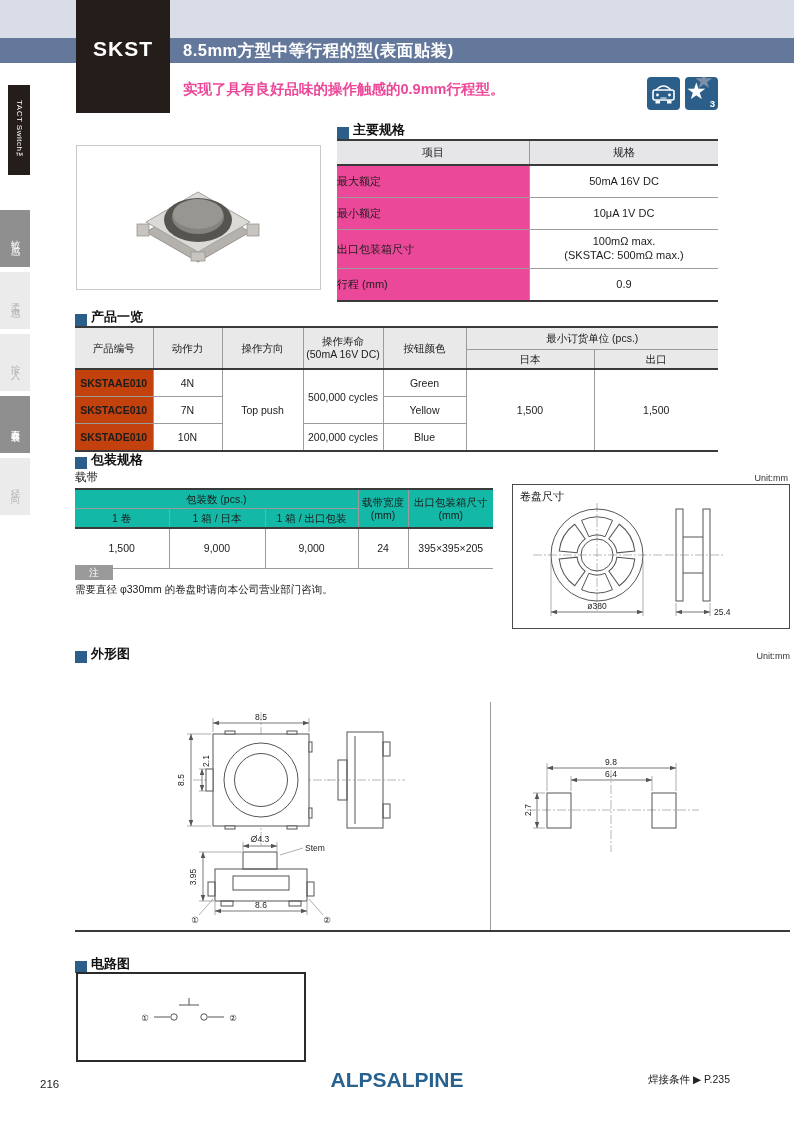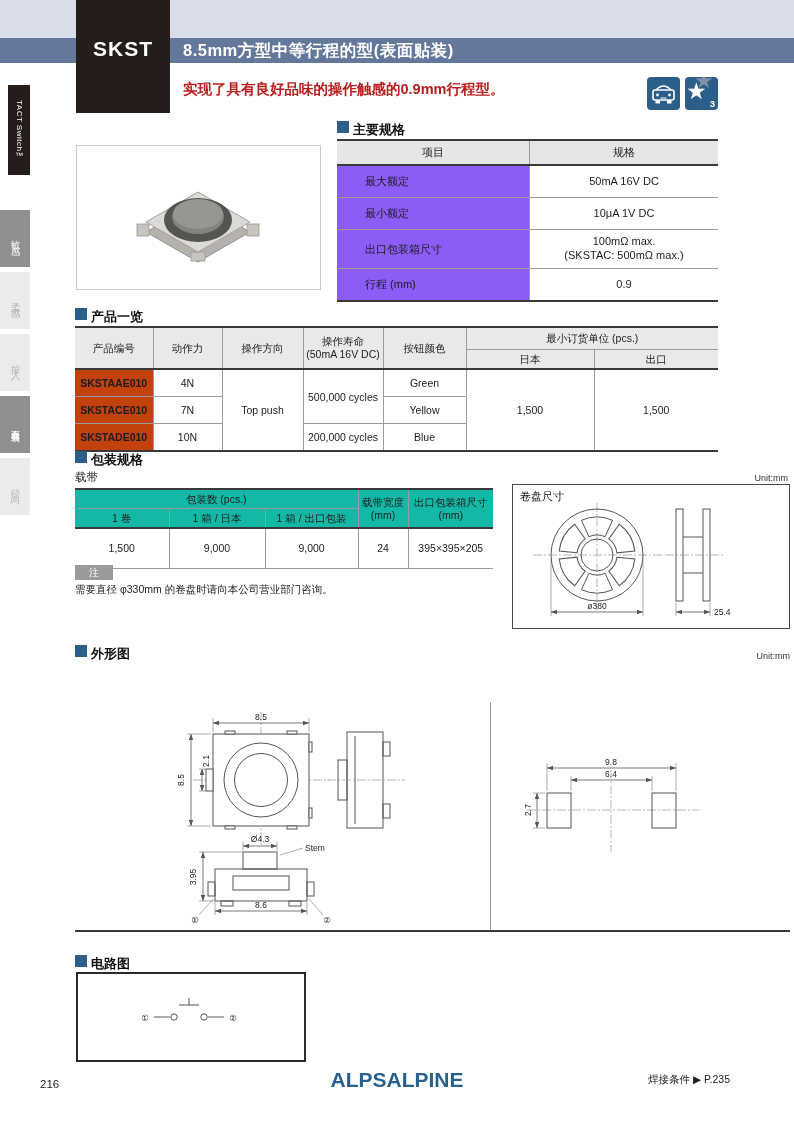--- a/index.html
+++ b/index.html
@@ -6,59 +6,59 @@
   #page{position:relative;width:794px;height:1123px;background:#fff;overflow:hidden;
         font-family:"Liberation Sans","DejaVu Sans",sans-serif;color:#1c1c1c}
   .abs{position:absolute}
 
   
   .band{top:0;left:0;width:794px;height:38px;background:#d8dde8}
   .titlebar{top:38px;left:0;width:794px;height:25px;background:#64789b}
   .titlebar .t{margin-left:183px;line-height:25px;color:#fff;font-weight:bold;font-size:16.5px;letter-spacing:.5px;white-space:nowrap}
   .sksbox{top:0;left:76px;width:94px;height:113px;background:#241d19;color:#fff;text-align:center}
   .sksbox span{display:block;margin-top:37px;font-size:21px;font-weight:bold;letter-spacing:1px}
-  .subtitle{top:80px;left:183px;font-size:14.5px;font-weight:bold;color:#b91c1c;white-space:nowrap}
+  .subtitle{top:80px;left:183px;font-size:14.5px;font-weight:bold;color:#ec4899;white-space:nowrap}
   .tile{top:77px;width:33px;height:33px;background:#2b5e88;border-radius:4px;overflow:hidden}
   #tile-car{left:647px}
   #tile-star{left:685px}
   #tile-star .star-back{position:absolute;top:-7px;left:9px;font-size:22px;color:#7e90a8;line-height:1}
   #tile-star .star-front{position:absolute;top:3px;left:1px;font-size:23px;color:#fff;line-height:1}
   #tile-star .star-num{position:absolute;bottom:1px;right:3px;font-size:9.5px;font-weight:bold;color:#fff}
 
   
   .tact{top:85px;left:8px;width:22px;height:90px;background:#241d19;color:#fff;display:flex;align-items:center;justify-content:center}
   .tact span{writing-mode:vertical-rl;font-size:8px;letter-spacing:.5px;white-space:nowrap}
   .tab{left:0;width:30px;height:57px;display:flex;align-items:center;justify-content:center}
   .tab span{writing-mode:vertical-rl;font-size:9.5px;letter-spacing:6px}
   .tab.long span{letter-spacing:1px;font-size:9px}
   .tab.on{background:#8f8f8f;color:#fff}
   .tab.off{background:#ebebeb;color:#b6b1ae}
 
   
   .photo{top:145px;left:76px;width:243px;height:143px;border:1px solid #c9c9c9;background:#fff}
 
   
-  .sec{display:flex;align-items:flex-start;gap:4px;font-size:13px;font-weight:bold;color:#111;white-space:nowrap}
+  .sec{display:flex;align-items:flex-end;gap:4px;font-size:13px;font-weight:bold;color:#111;white-space:nowrap}
   .sec .sq{width:12px;height:12px;background:#2b5e88;flex:none}
   #sec-specs{top:121px;left:337px}
   #sec-products{top:308px;left:75px}
   #sec-pack{top:451px;left:75px}
   #sec-outline{top:645px;left:75px}
   #sec-circuit{top:955px;left:75px}
   .unit{font-size:9px;color:#333}
   #unit-reel{top:473px;left:512px;width:276px;text-align:right}
   #unit-outline{top:651px;left:75px;width:715px;text-align:right}
 
   
   table{border-collapse:collapse}
   .spec{width:381px;table-layout:fixed;font-size:11px;
         border-top:2px solid #3a3a3a;border-bottom:2px solid #3a3a3a;border-left:hidden;border-right:hidden}
   .spec td{border:1px solid #9b9b9b}
   .spec tr.hd td{background:#e6e6e8;height:21px;text-align:center;border-bottom:2px solid #3a3a3a}
-  .spec td.item{background:#8b5cf6;padding-left:28px}
+  .spec td.item{background:#ec4899;padding-left:0}
   .spec td.val{text-align:center;line-height:1.25}
   .spec tr.std td{height:29px}
   .spec tr.tall td{height:36px}
 
   .prod{width:643px;table-layout:fixed;font-size:10.5px;
         border-top:2px solid #3a3a3a;border-bottom:2px solid #3a3a3a;border-left:hidden;border-right:hidden}
   .prod th,.prod td{border:1px solid #9b9b9b;text-align:center;font-weight:normal}
   .prod thead th{background:#e9e9e9;line-height:1.2}
   .prod thead{border-bottom:2px solid #3a3a3a}
   .prod tr.h1 th{height:19px}

